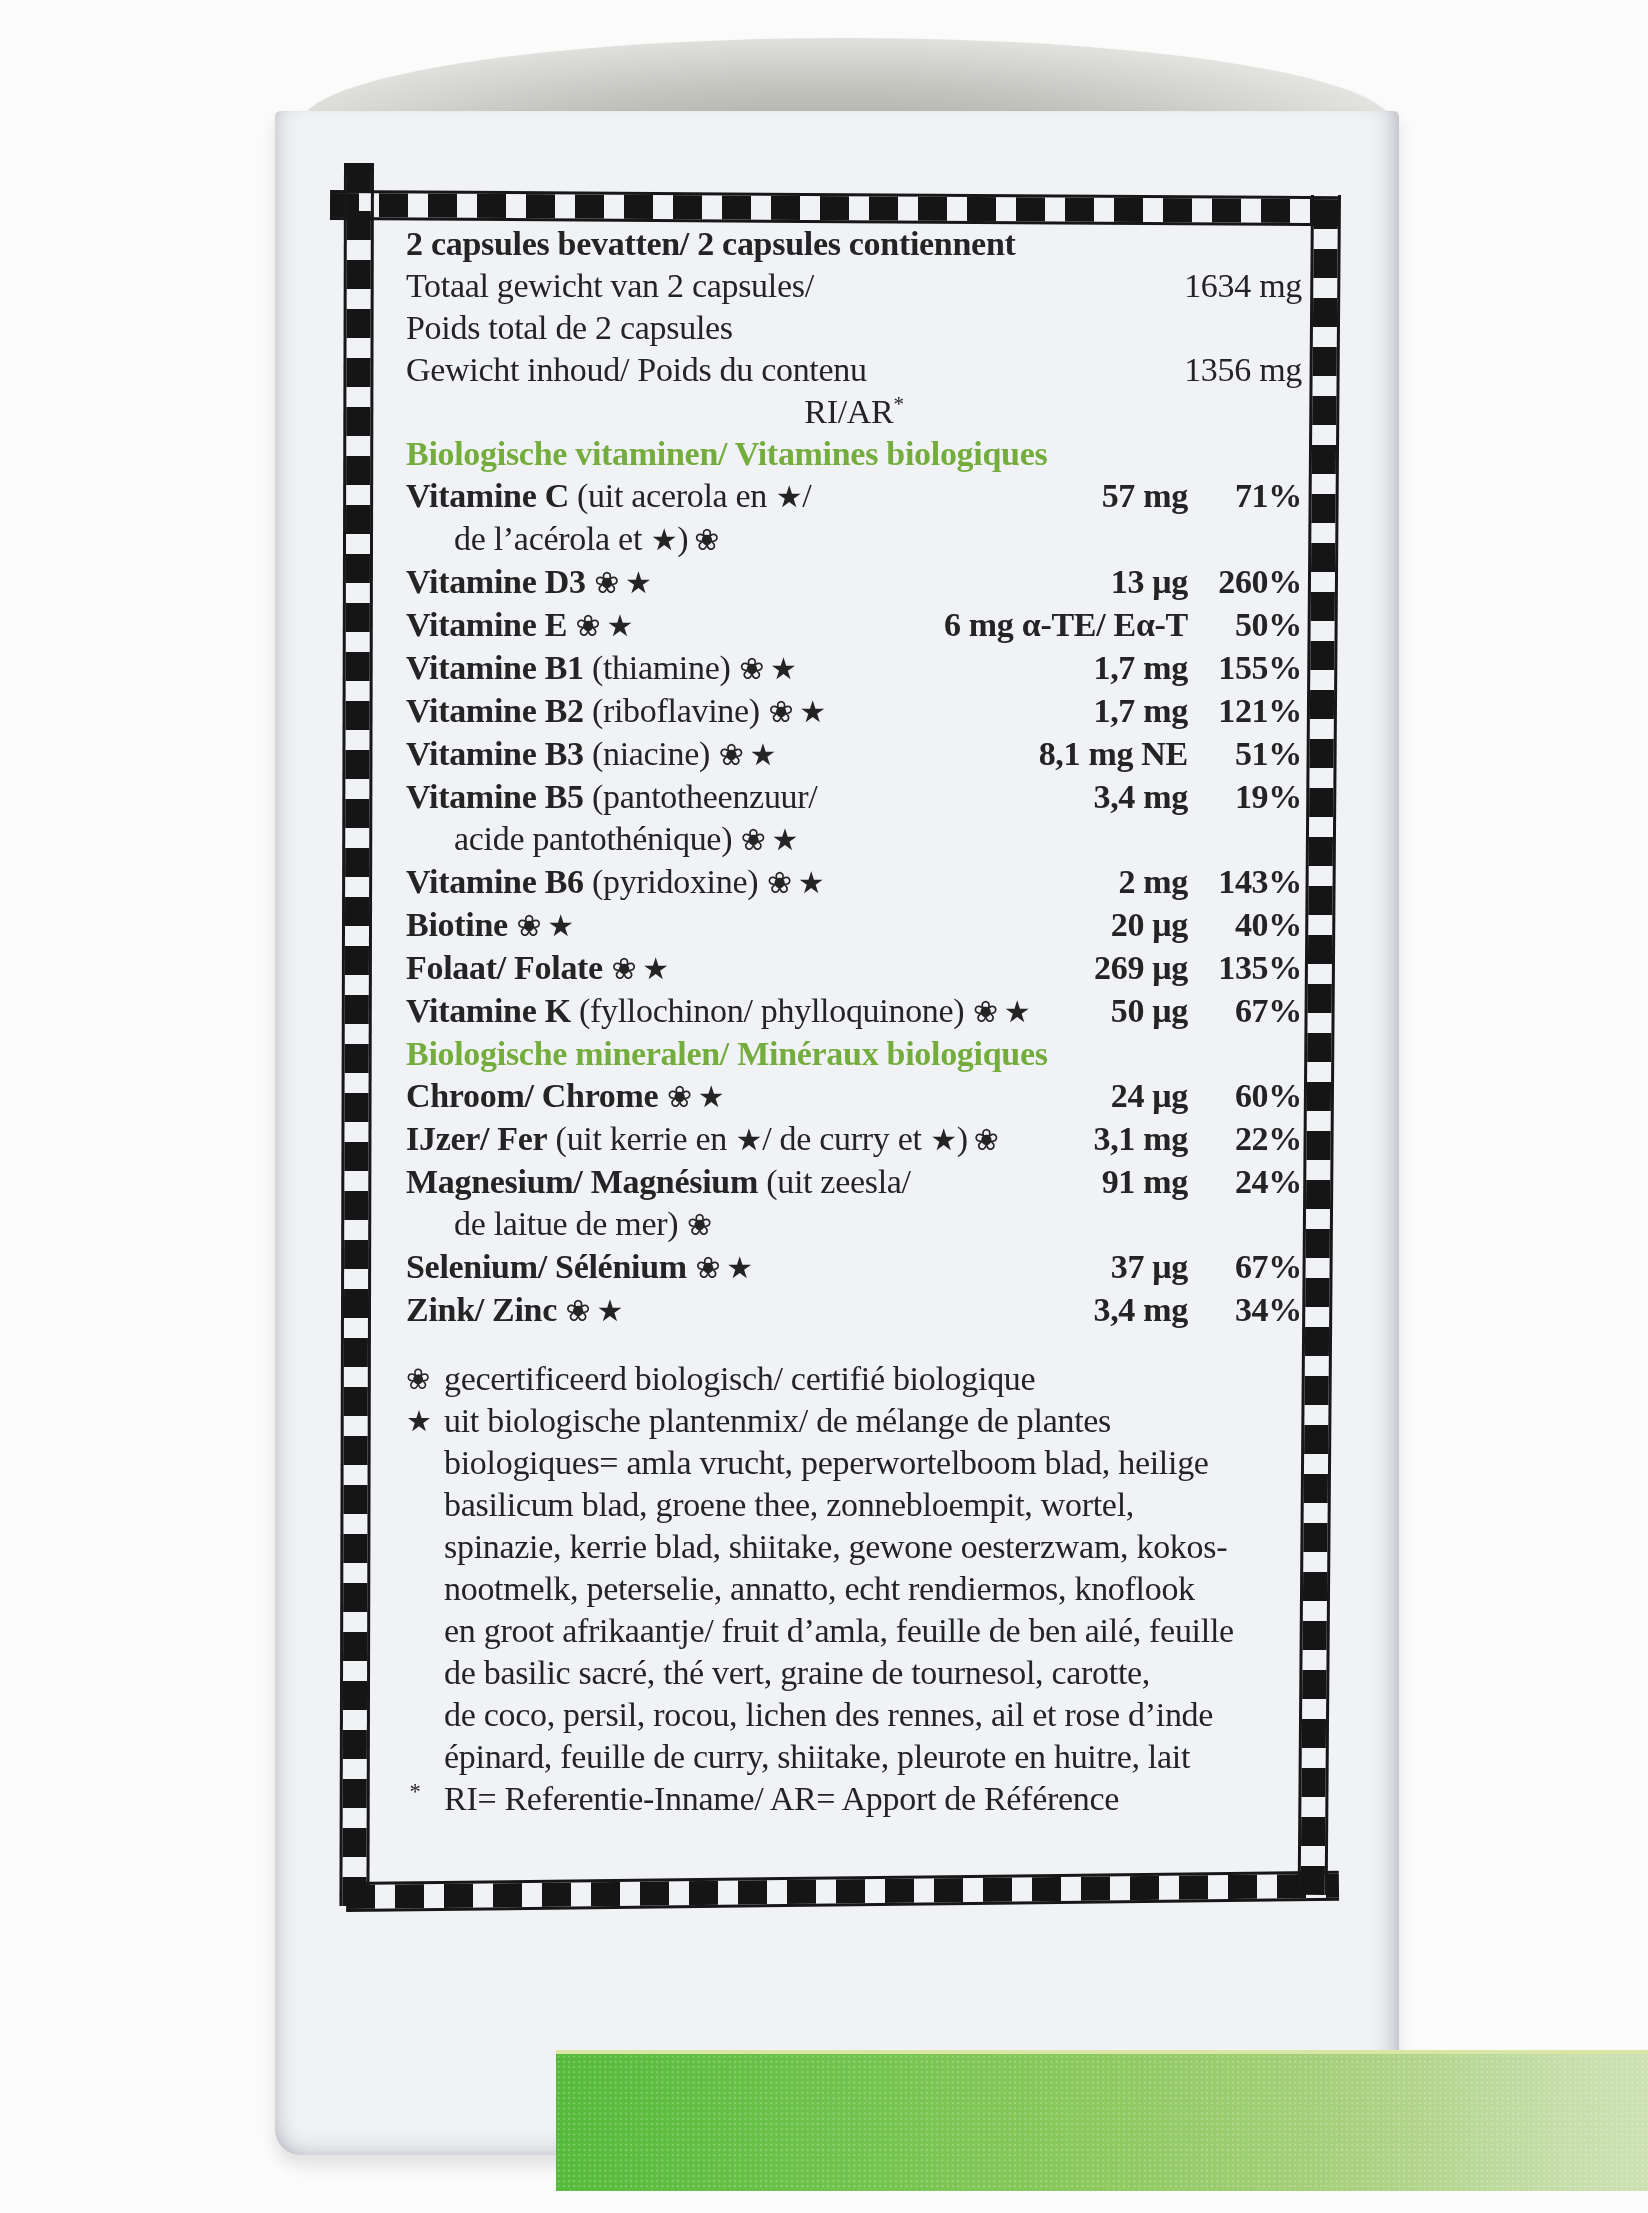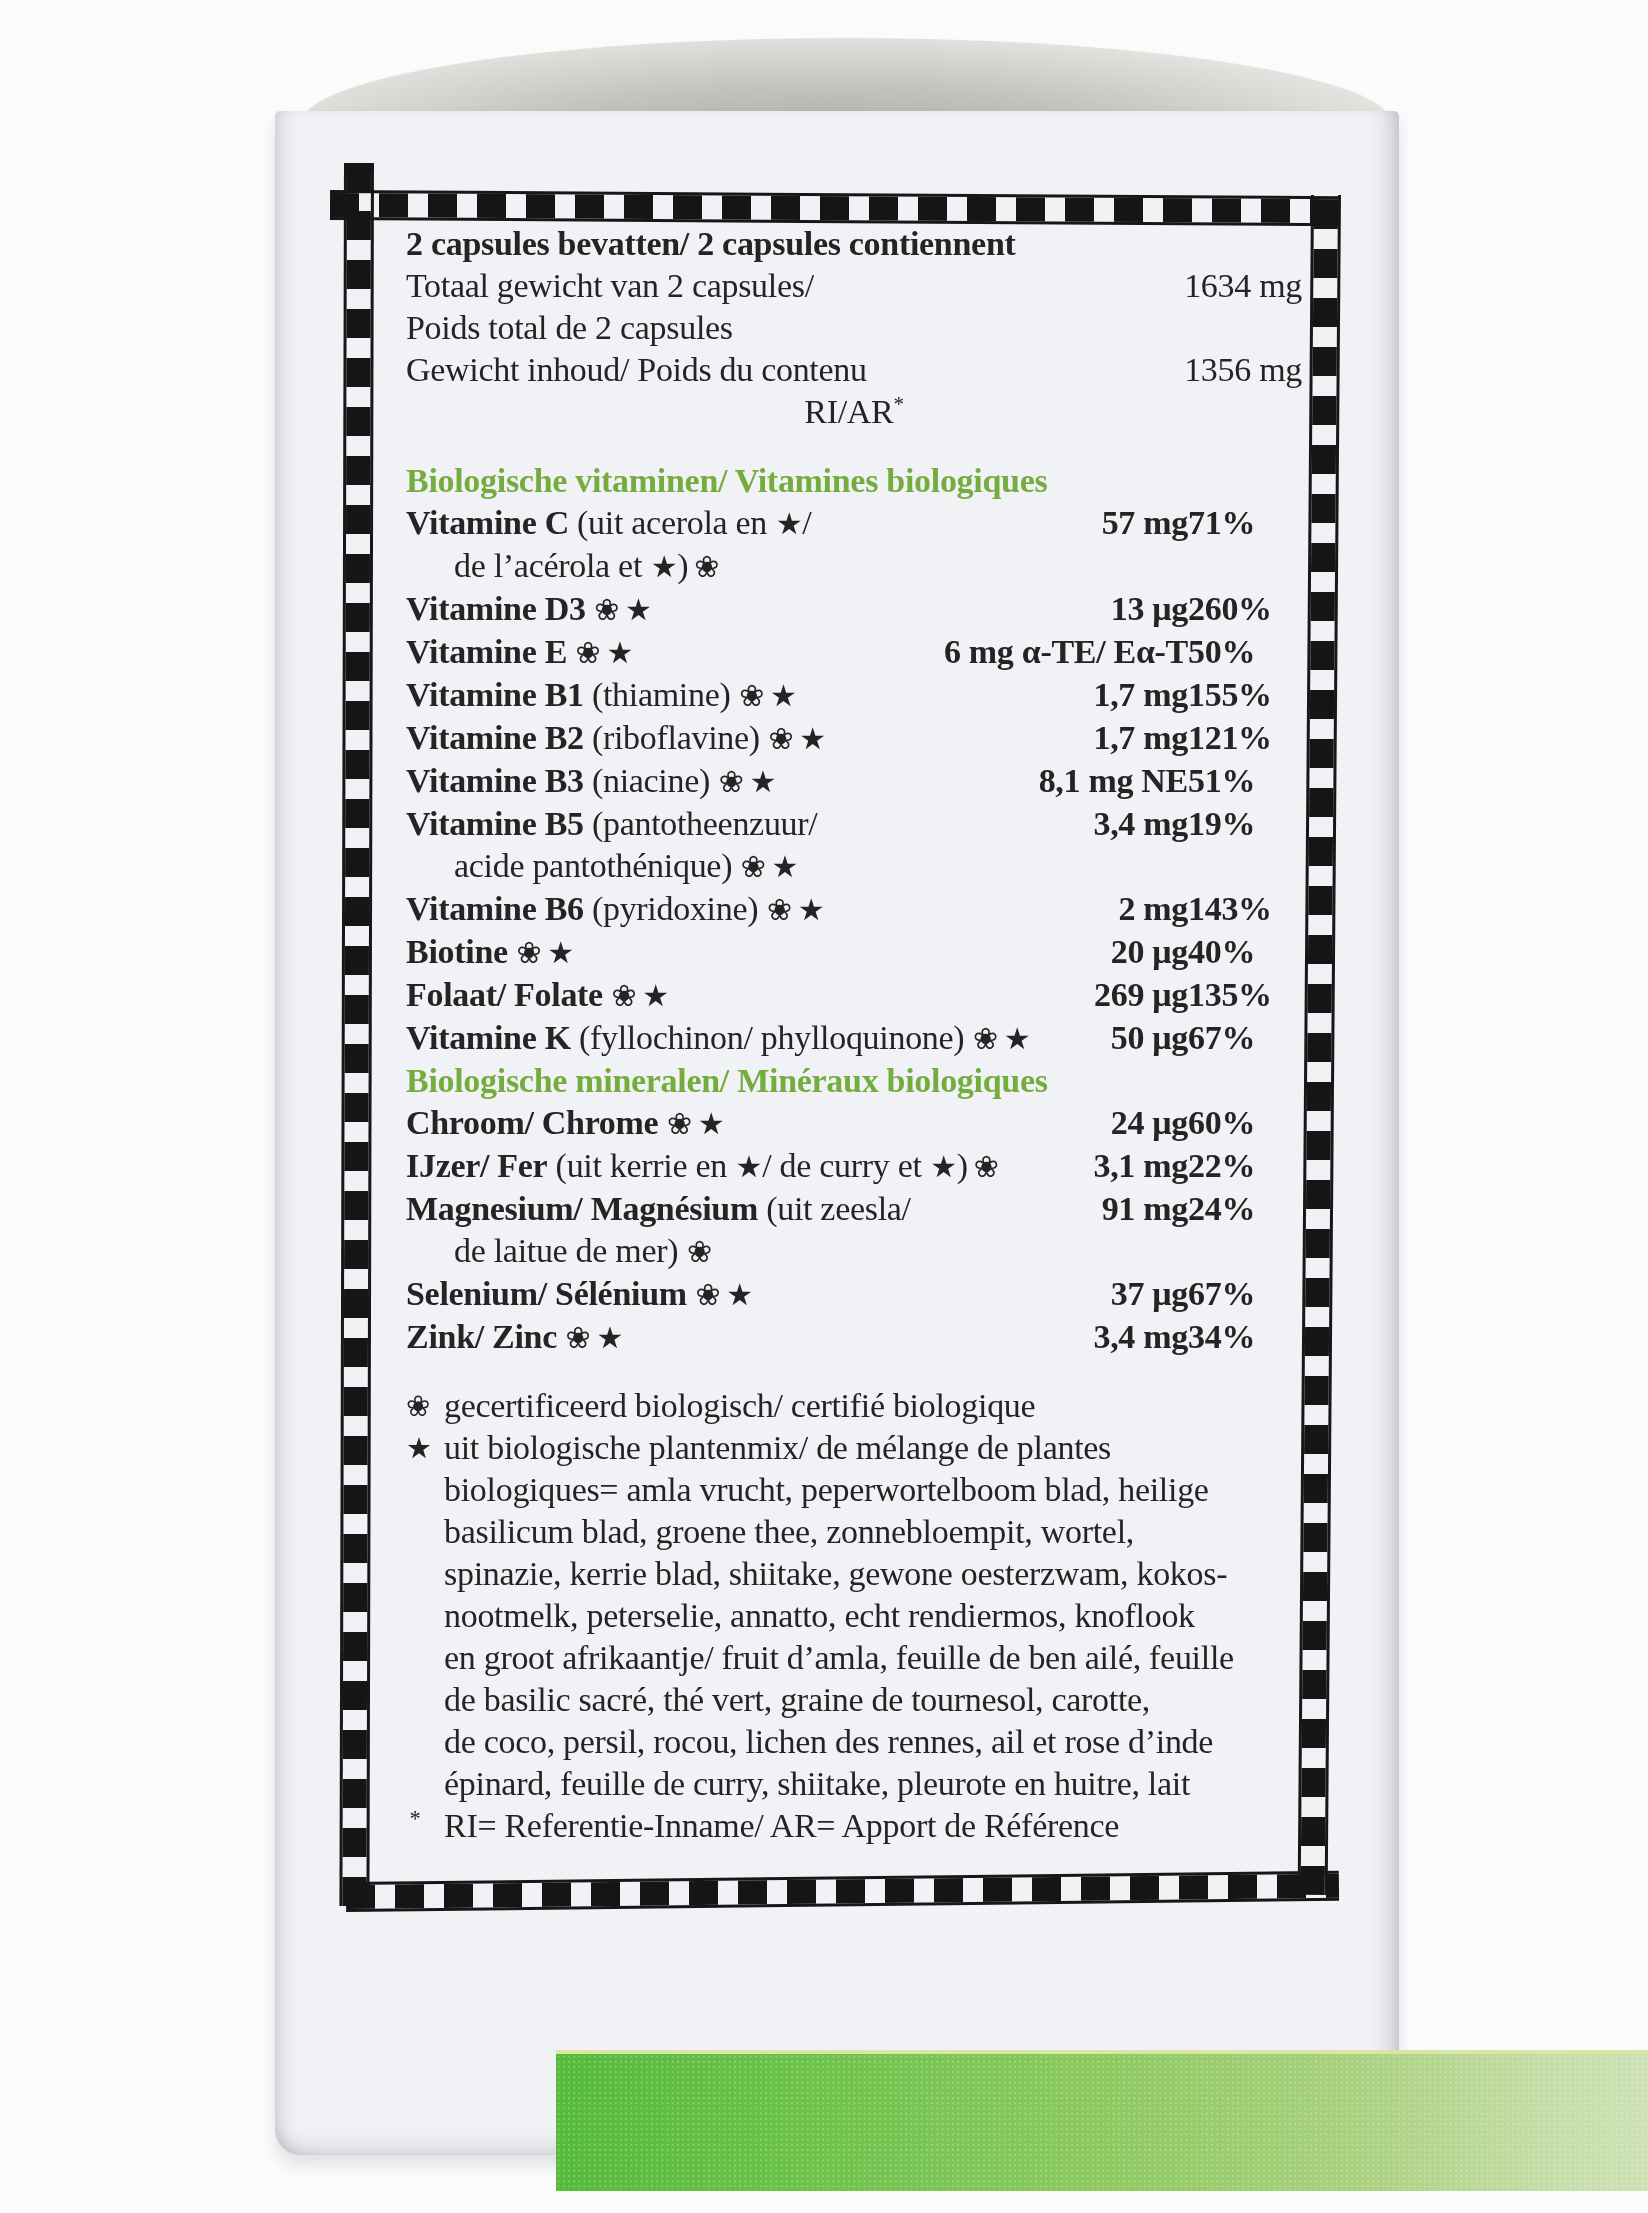--- a/index.html
+++ b/index.html
@@ -35,21 +35,21 @@
   .b{font-weight:bold;}
   .title{font-weight:bold;}
   .hrow{display:flex;}
   .hrow .hval{margin-left:auto;white-space:nowrap;}
   .riar{text-align:center;}
   sup{font-size:21px;line-height:0;vertical-align:super;}
   .heading{font-weight:bold;}
   .nrow{display:flex;}
   .nrow .name{white-space:nowrap;}
   .nrow .amt{margin-left:auto;white-space:nowrap;font-weight:bold;text-align:right;}
-  .nrow .pct{width:114px;white-space:nowrap;font-weight:bold;flex:none;}
+  .nrow .pct{width:114px;white-space:nowrap;font-weight:bold;text-align:right;flex:none;}
   .cont{white-space:nowrap;margin-left:48px;}
   .sym{font-family:"DejaVu Sans",sans-serif;font-size:30px;margin-left:6px;}
   .sym.first{margin-left:8.6px;}
   
   .footnotes{margin-top:26px;}
   .fnrow{display:flex;}
   .fnsym{width:38px;flex:none;font-family:"DejaVu Sans",sans-serif;font-size:29px;}
   .fnsym.ast{font-family:"Liberation Serif",serif;font-size:22.5px;position:relative;top:-7px;left:3.5px;}
   .fntext{flex:1;white-space:nowrap;}
   
@@ -85,21 +85,21 @@
         <div class="hrow">
           <span>Poids total de 2 capsules</span>
         </div>
         <div class="hrow">
           <span>Gewicht inhoud/ Poids du contenu</span>
           <span class="hval">1356 mg</span>
         </div>
       </div>
     <div class="riar"><span>RI/AR</span><sup>*</sup></div>
     <div id="sections">
-        <div class="heading" style="color: rgb(116, 173, 62); margin-top: 27px;">Biologische vitaminen/ Vitamines biologiques</div>
+        <div class="heading" style="color: rgb(116, 173, 62);">Biologische vitaminen/ Vitamines biologiques</div>
         <div class="nrow">
           <span class="name"><span class="b">Vitamine C</span><span> (uit acerola en</span><span class="sym first">★</span><span class="tight">/</span></span>
           <span class="amt">57 mg</span>
           <span class="pct">71%</span>
         </div>
         <div class="cont"><span><span>de l’acérola et</span><span class="sym first">★</span><span class="tight">)</span><span class="sym">❀</span></span></div>
         <div class="nrow">
           <span class="name"><span class="b">Vitamine D3</span><span class="sym first">❀</span><span class="sym">★</span></span>
           <span class="amt">13 μg</span>
           <span class="pct">260%</span>

